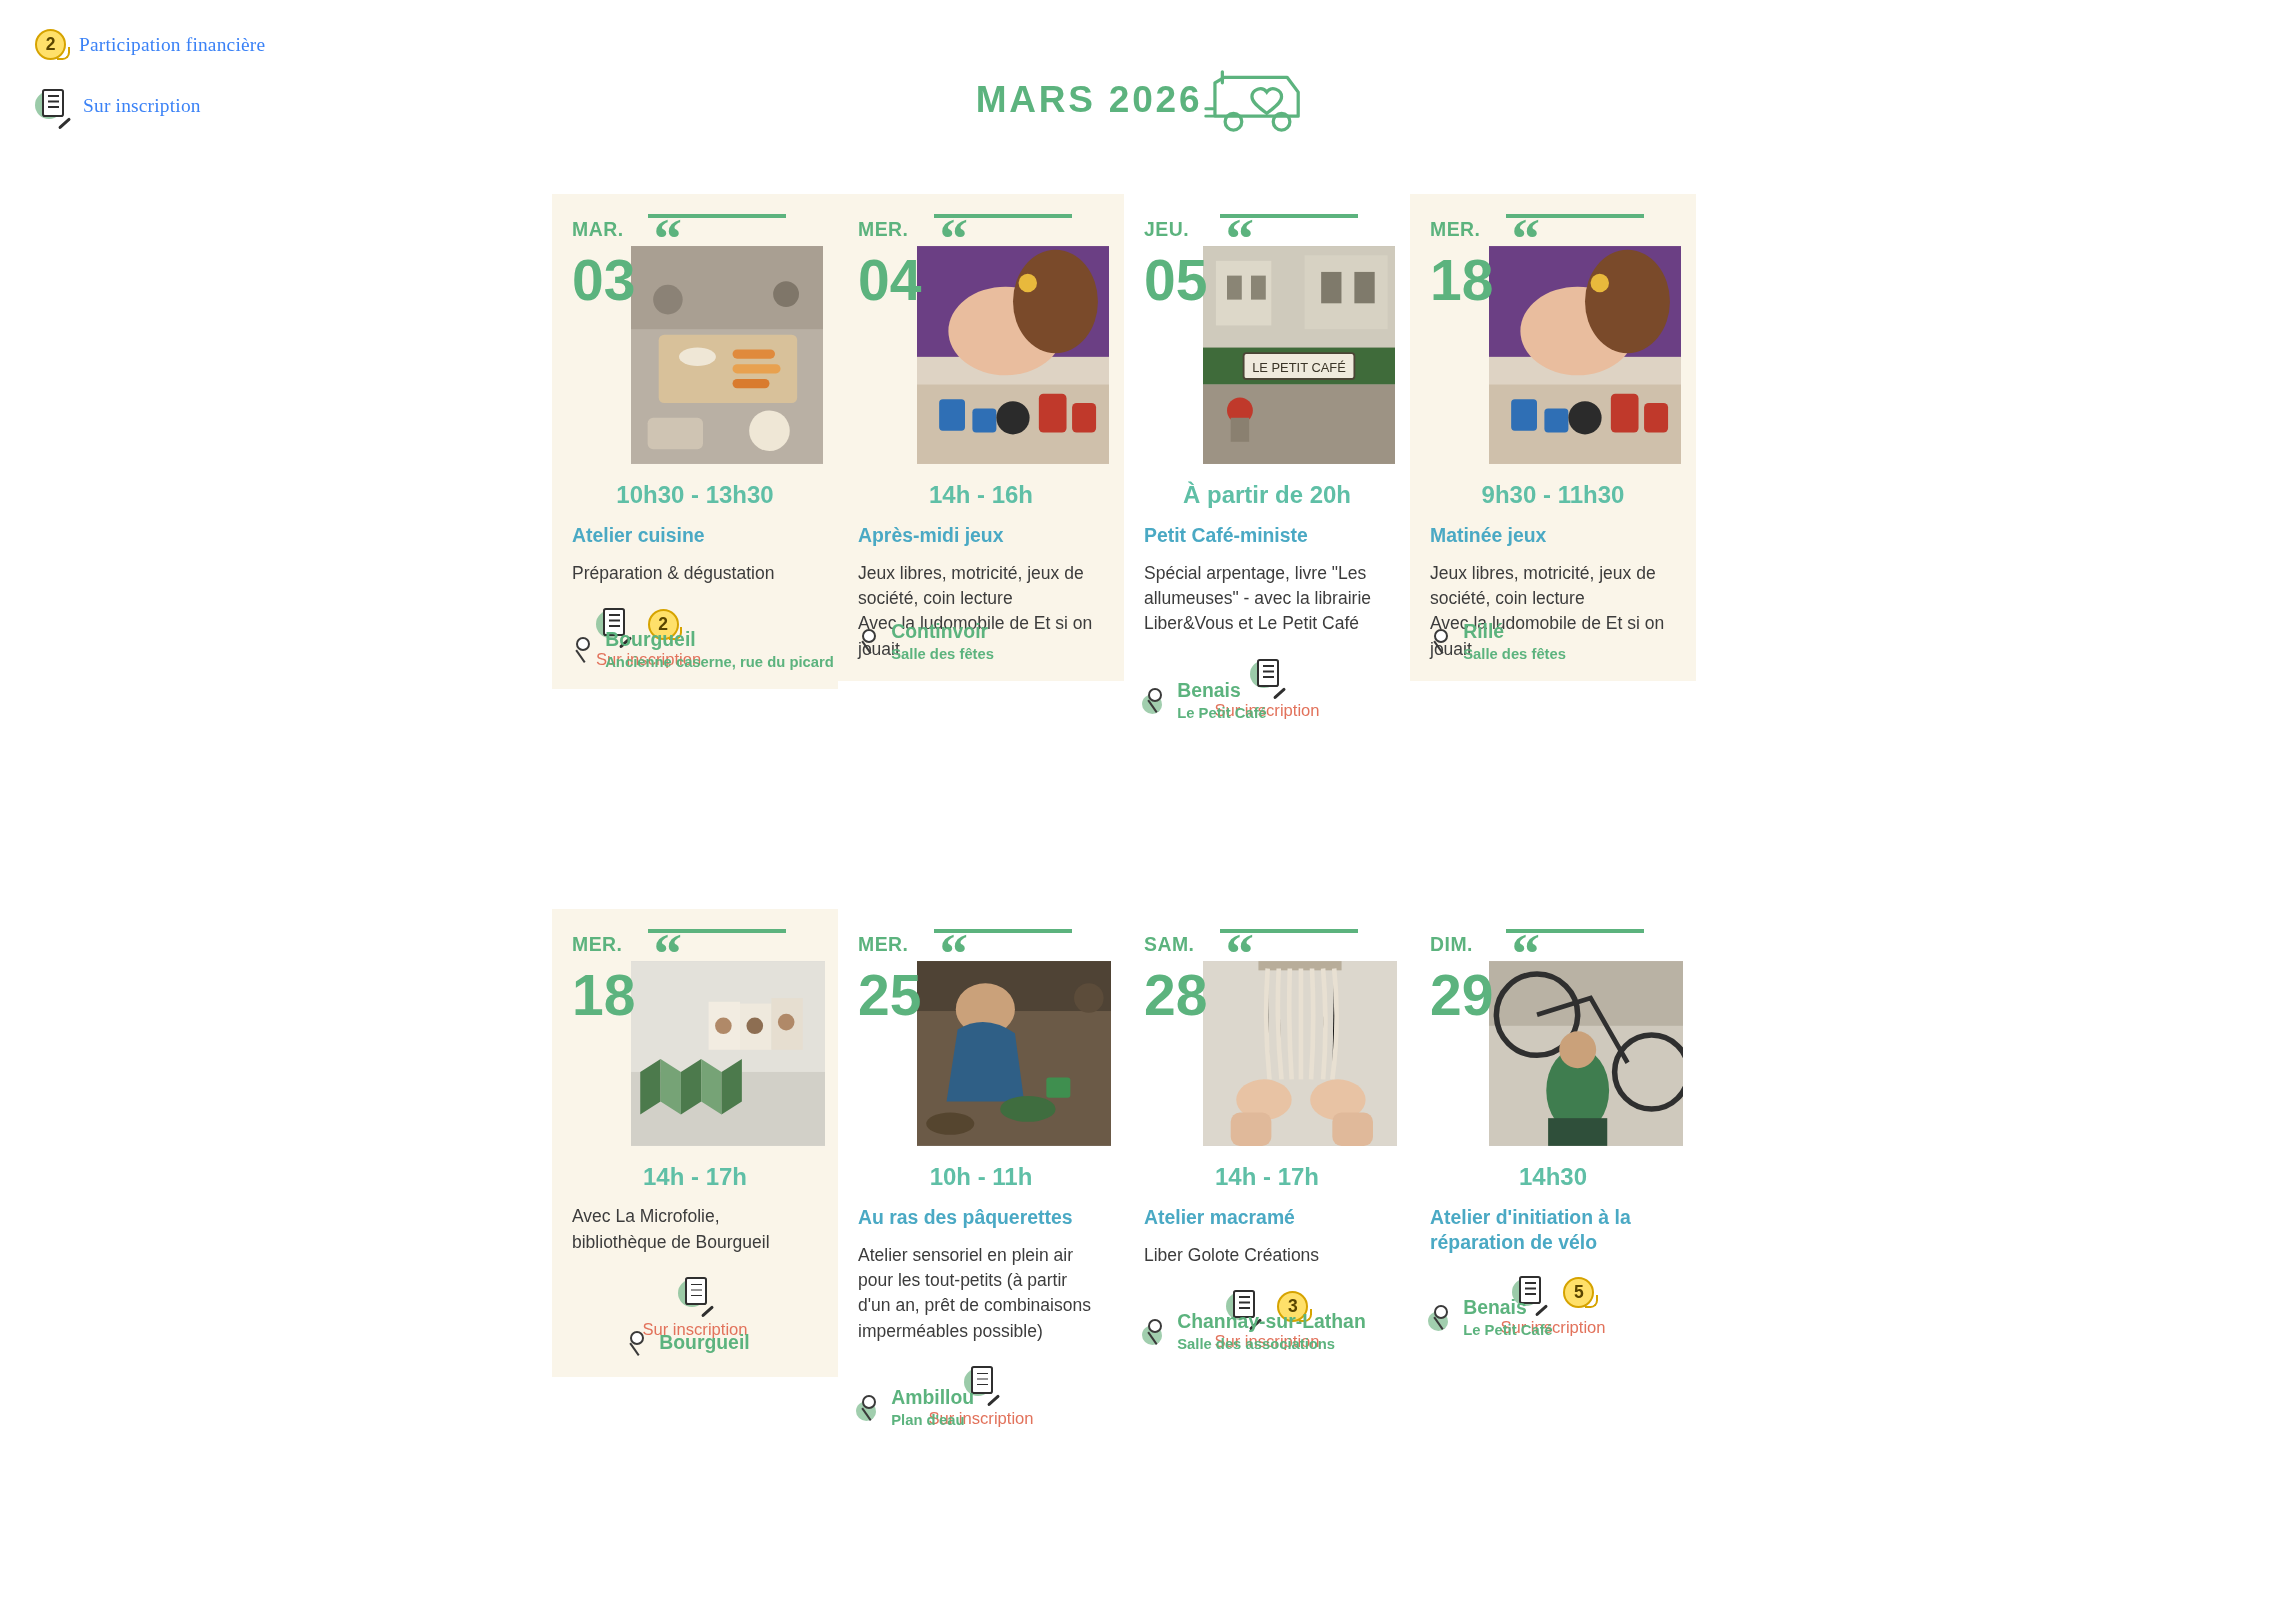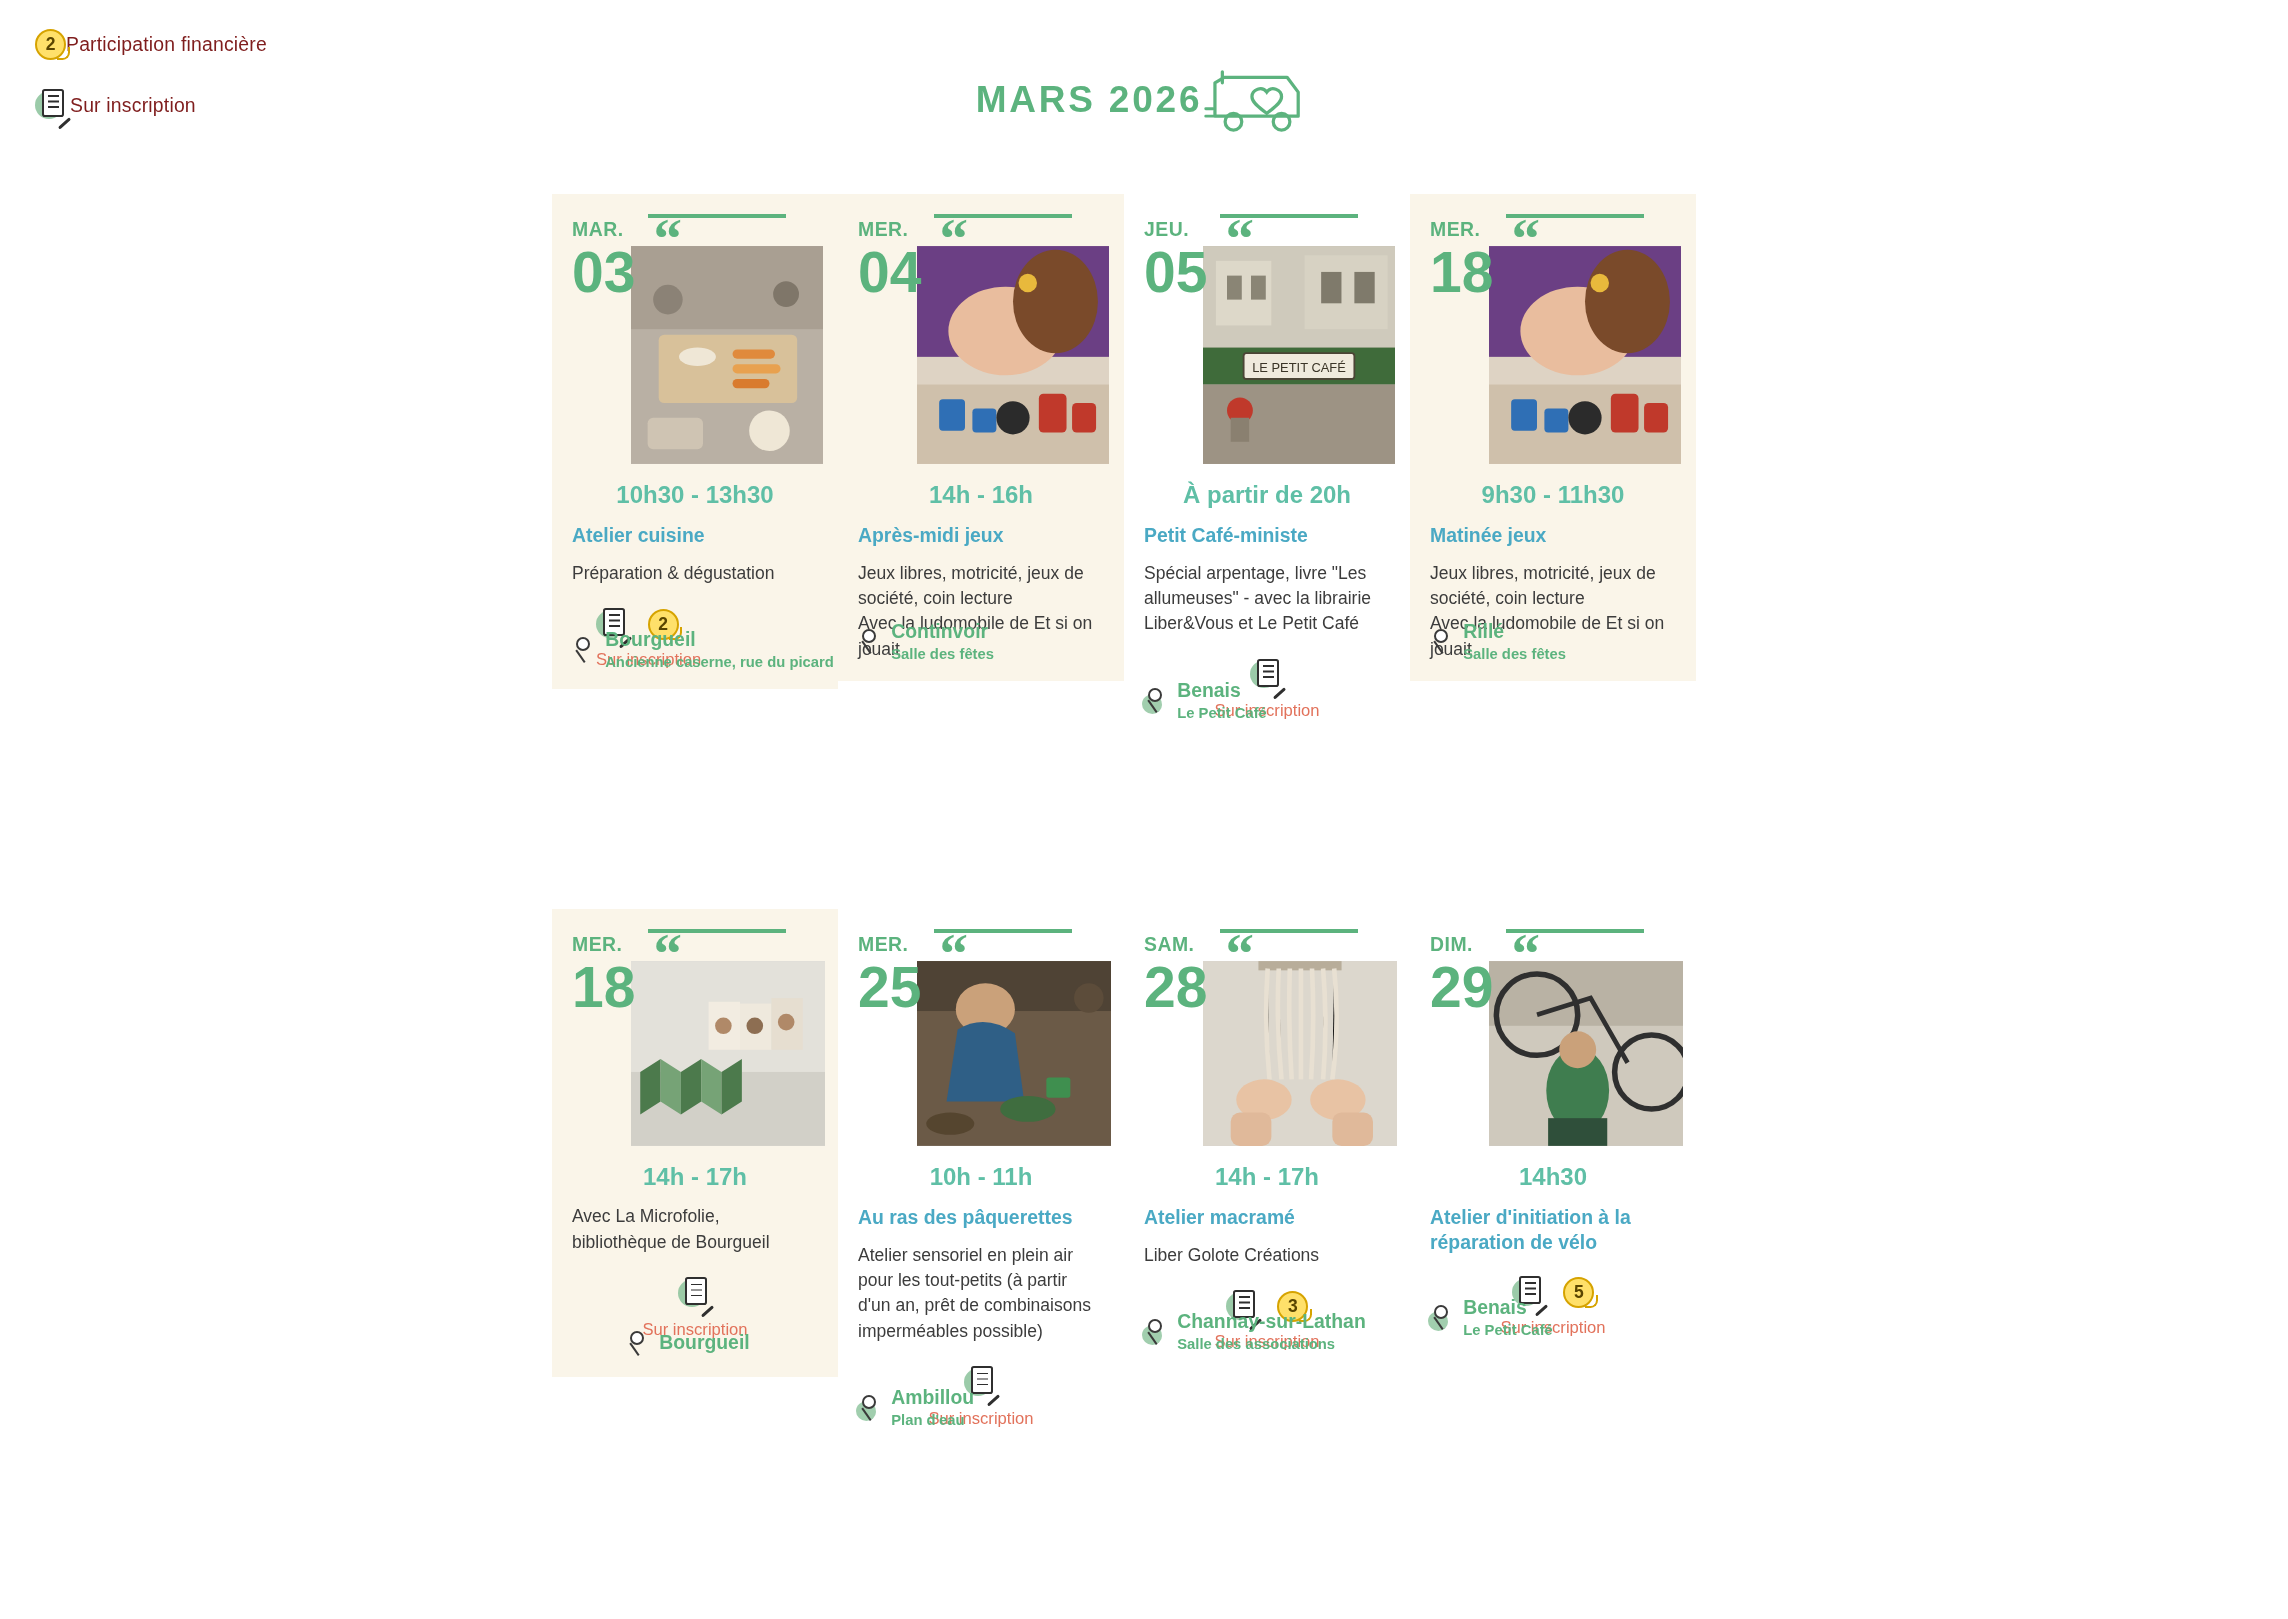--- a/index.html
+++ b/index.html
@@ -23,22 +23,24 @@
     width: 388px;
   }
   .legend-row {
     display: flex;
     align-items: center;
     margin-bottom: 20px;
     height: 41px;
   }
   .legend-label {
     font-size: 19.4px;
-    color: #7f1d1d;
+    color: #3b82f6;
+    margin-left: 13px;
     letter-spacing: 0.2px;
+    font-family: Liberation Serif, serif;
   }
 
   
   .coin {
     width: 31px;
     height: 31px;
     border-radius: 50%;
     border: 2.4px solid #d6a300;
     background: #ffe06a;
     color: #5a4500;
@@ -159,21 +161,21 @@
     color: #5cb37e;
     letter-spacing: 0.5px;
     line-height: 1;
     margin-top: 5.5px;
   }
   .date-text .dnum {
     font-size: 57px;
     font-weight: bold;
     color: #5cb37e;
     line-height: .92;
-    margin-top: 7px;
+    margin-top: 15px;
   }
   .quote {
     color: #5cb37e;
     font-size: 57px;
     font-weight: bold;
     line-height: .8;
     margin-top: 1.8px;
     font-family: "Liberation Serif", serif;
   }
   .rule {

